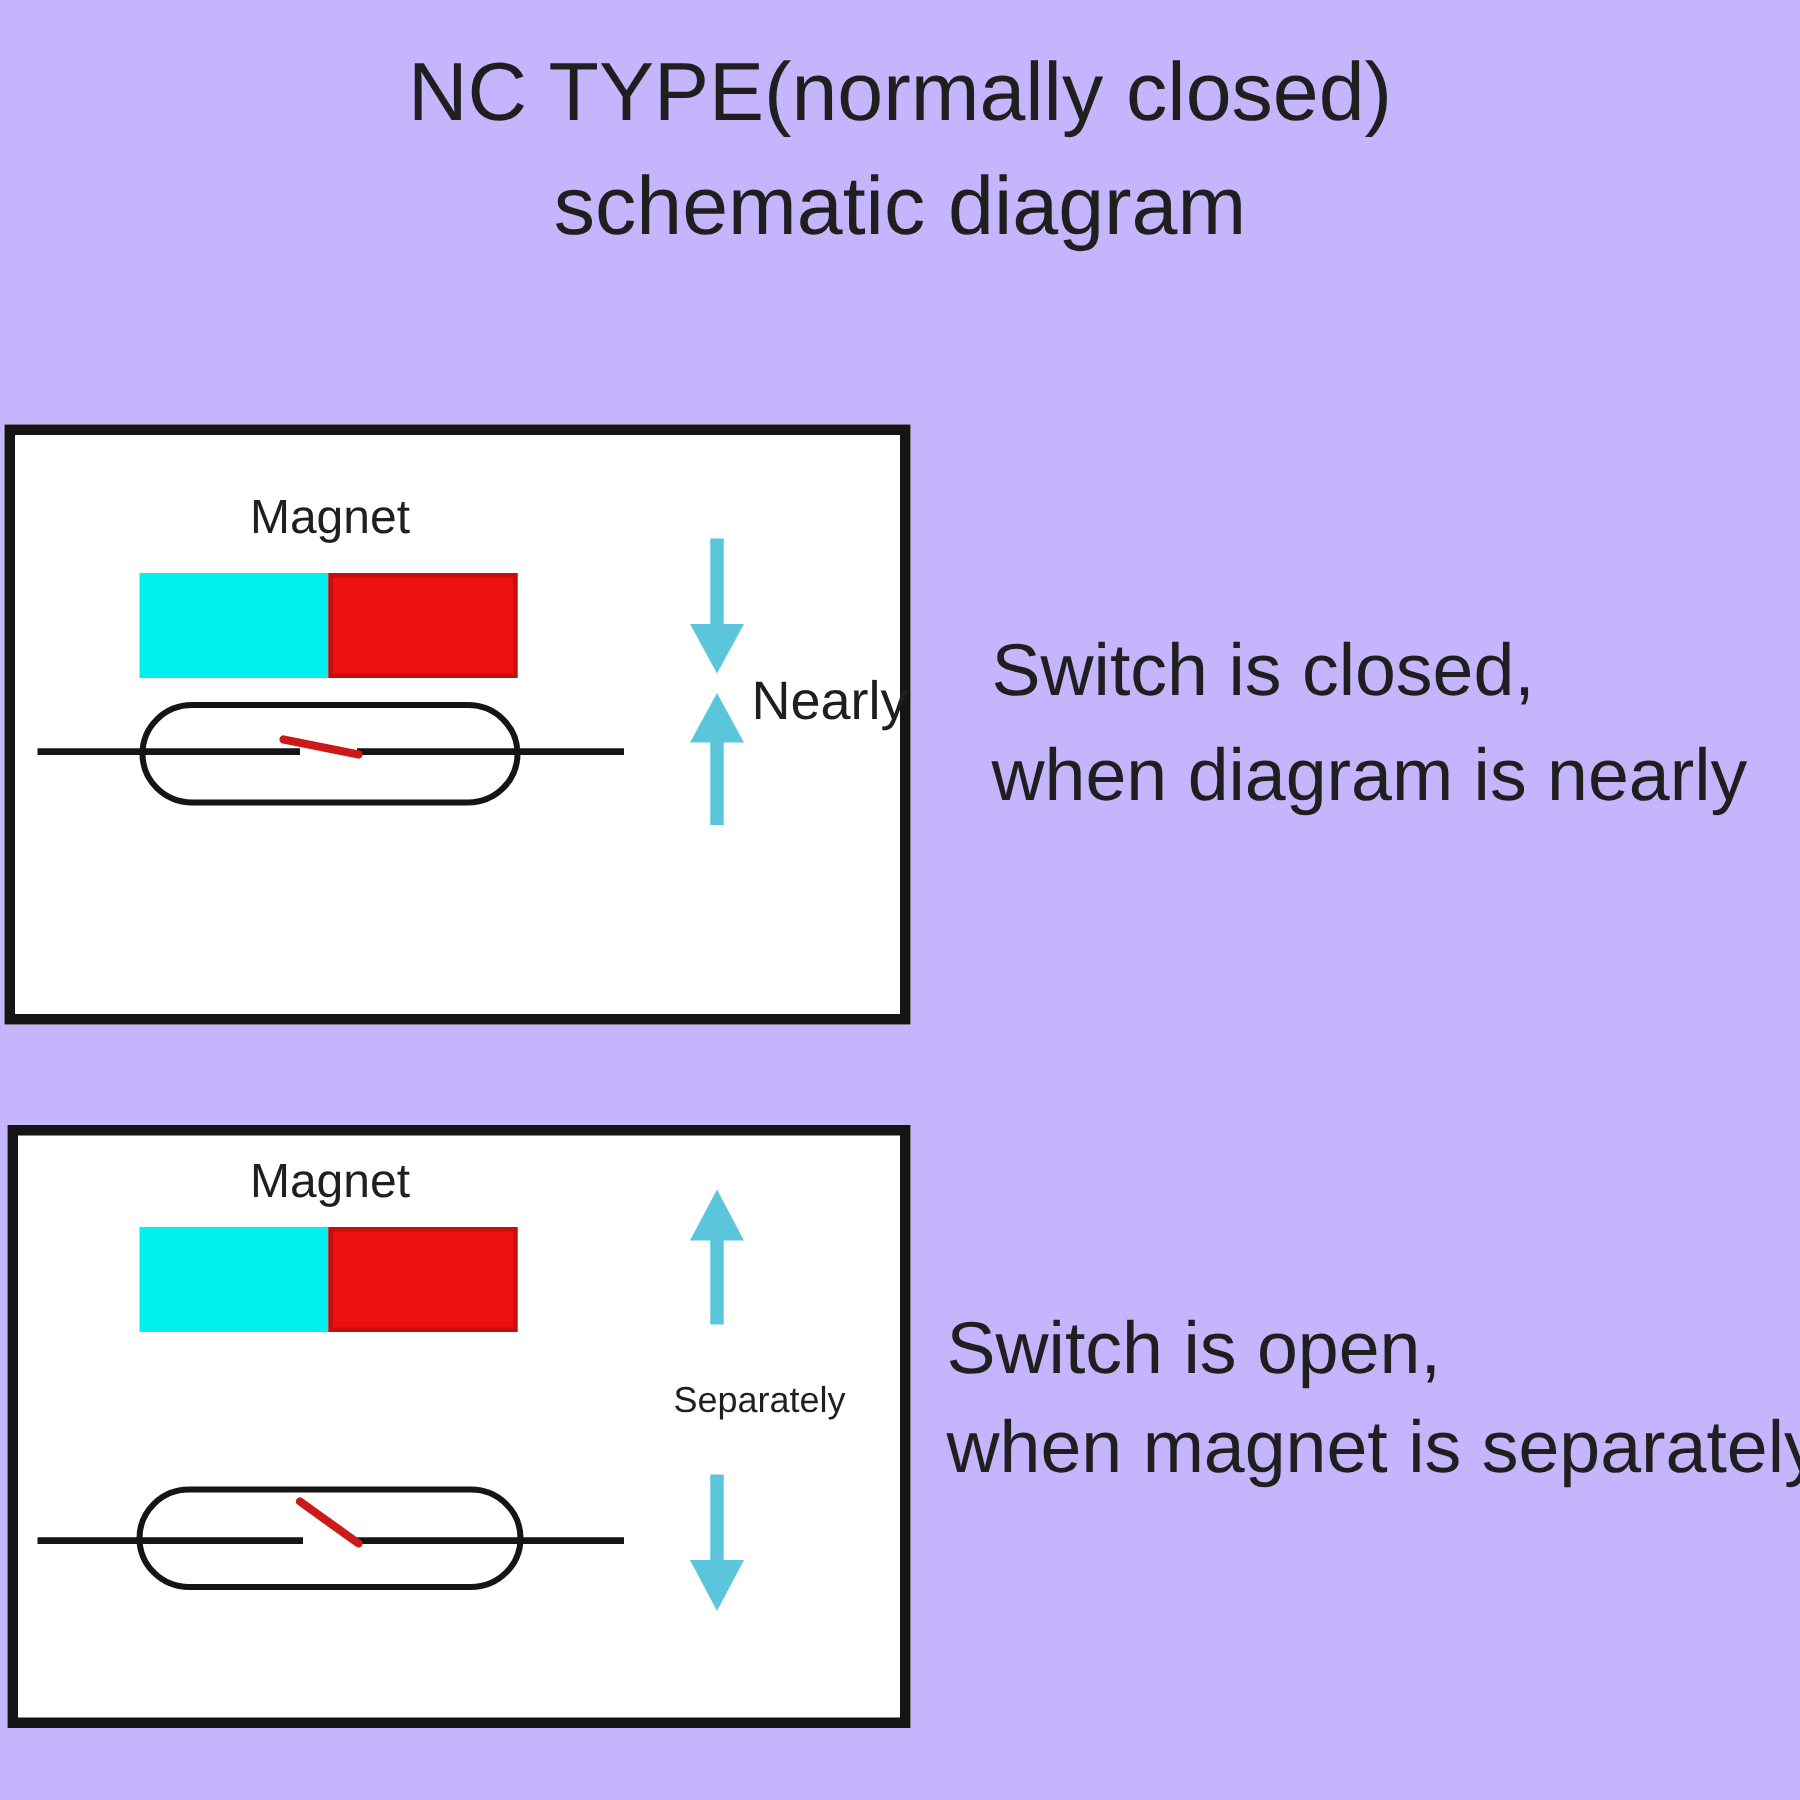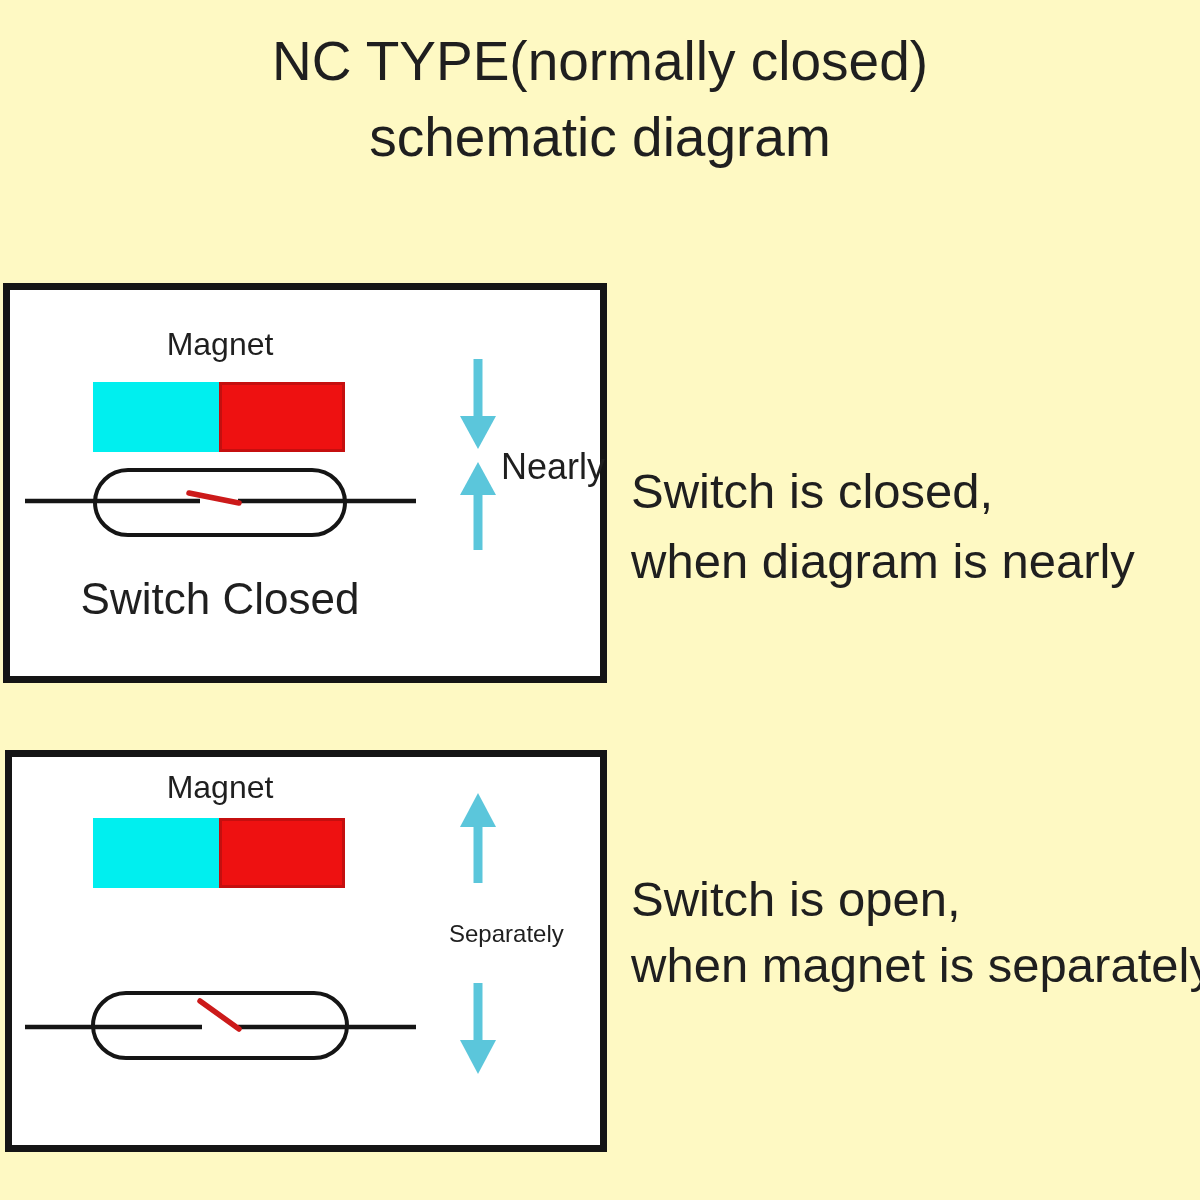--- a/index.html
+++ b/index.html
@@ -9,21 +9,21 @@
     --arrow:#5bc6db;
     --contact:#cc1a1a;
     --outline:#151515;
     --text:#1f1f1f;
   }
   *{margin:0;padding:0;box-sizing:border-box;}
   html,body{background:#fff;}
   .canvas{
     position:relative;
     width:1200px;height:1200px;
-    background:#fef9c3;
+    background:#c4b5fd;
     font-family:"Liberation Sans", sans-serif;
     color:var(--text);
     overflow:hidden;
   }
   .abs{position:absolute;}
   .title-line{
     left:0;width:1200px;text-align:center;
     font-size:55px;line-height:66px;font-weight:400;
     letter-spacing:0px;
   }
@@ -71,32 +71,31 @@
     <div class="pole pole-s"></div>
   </div>
 
   <svg class="abs" style="left:18px;top:458px;" width="404" height="92" viewBox="0 0 404 92">
     <rect class="capsule" x="77" y="12" width="250" height="65" rx="33"></rect>
     <path class="lead" d="M7,43 L182,43"></path>
     <path class="lead" d="M220,43 L398,43"></path>
     <path class="contact" d="M171,35 L221,45"></path>
   </svg>
 
-  <div class="abs center-label switch-label" style="top:572px;">Switch Closed</div>
 
   <svg class="abs" style="left:448px;top:350px;" width="60" height="205" viewBox="0 0 60 205">
     <path class="arrow-shaft" d="M30,9 L30,68"></path>
     <polygon class="arrow-head" points="12,66 48,66 30,99"></polygon>
     <polygon class="arrow-head" points="30,112 12,145 48,145"></polygon>
     <path class="arrow-shaft" d="M30,143 L30,200"></path>
   </svg>
 
   <div class="abs motion-label" style="left:501px;top:446px;">Nearly</div>
 
-  <div class="abs caption caption-1" style="left:631px;top:412px;margin-top:44px;">
+  <div class="abs caption caption-1" style="left:661px;top:412px;">
     <div>Switch is closed,</div>
     <div>when diagram is nearly</div>
   </div>
 
   <div class="abs panel" style="left:5px;top:750px;width:602px;height:402px;"></div>
 
   <div class="abs center-label magnet-label" style="top:763px;">Magnet</div>
 
   <div class="abs magnet" style="left:93px;top:818px;">
     <div class="pole pole-n"></div>

